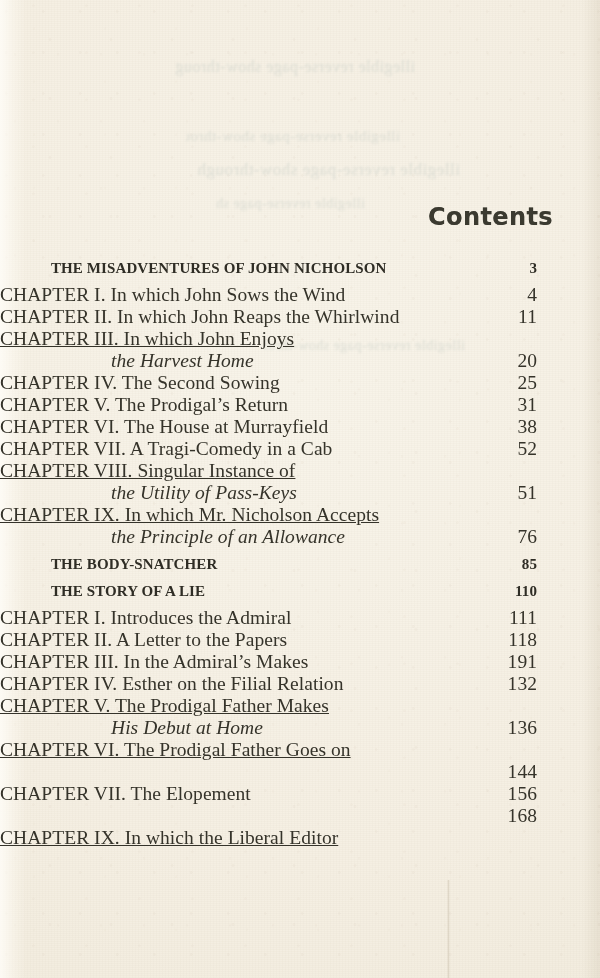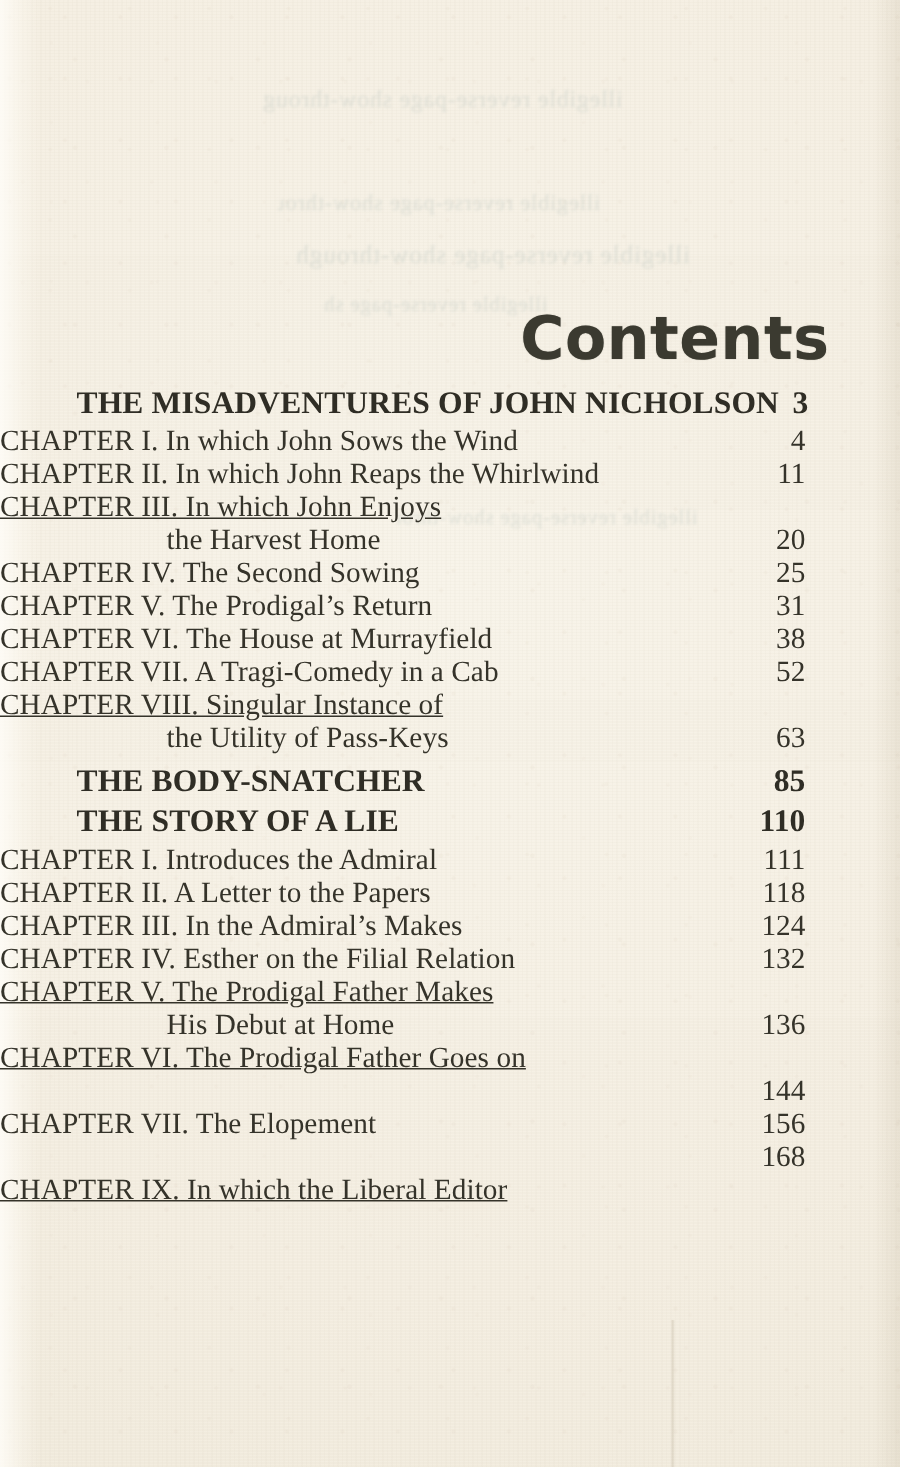--- a/index.html
+++ b/index.html
@@ -83,21 +83,21 @@
     filter: blur(1.1px);
   }
 
   
   .contents-heading {
     position: absolute;
     right: 47px;
     top: 203px;
     font-family: "DejaVu Sans", sans-serif;
     font-weight: 700;
-    font-size: 40px;
+    font-size: 24px;
     letter-spacing: .4px;
     color: #3b3a30;
     text-shadow: 0 0 .6px rgba(59,58,48,.55);
   }
 
   
   .toc {
     position: absolute;
     left: 0;
     top: 252px;
@@ -109,21 +109,21 @@
     box-sizing: border-box;
     padding-right: 63px;
     color: #35332a;
     font-size: 20px;
     line-height: 22px;
     white-space: nowrap;
   }
   .entry.section {
     padding-left: 51px;
     font-weight: 700;
-    font-size: 21px;
+    font-size: 15px;
     letter-spacing: .1px;
     margin-top: 5px;
     margin-bottom: 5px;
     color: #2f2d25;
   }
   .entry.chapter {
     font-size: 19.5px;
     letter-spacing: .05px;
   }
 
@@ -163,20 +163,21 @@
     text-align: right;
     padding-left: 1px;
   }
 
   
   .cont {
     padding-left: 111px; 
   }
   .cont .row .label {
     padding-right: 2px;
+    font-style: italic;
   }
 
   
   .plainline {
     white-space: nowrap;
     text-decoration: underline;
   }
 </style>
 </head>
 <body>
@@ -275,21 +276,33 @@
         </div>
       </div>
       <div class="entry chapter">
         <div>
           <div class="plainline">CHAPTER VIII. Singular Instance of</div>
         </div>
         <div class="cont">
           <div class="row">
             <span class="label">the Utility of Pass-Keys </span>
             <span class="leader"></span>
-            <span class="pageno">63</span>
+            <span class="pageno">51</span>
+          </div>
+        </div>
+      </div>
+      <div class="entry chapter">
+        <div>
+          <div class="plainline">CHAPTER IX. In which Mr. Nicholson Accepts</div>
+        </div>
+        <div class="cont">
+          <div class="row">
+            <span class="label">the Principle of an Allowance</span>
+            <span class="leader"></span>
+            <span class="pageno">76</span>
           </div>
         </div>
       </div>
       <div class="entry section">
         <div>
           <div class="row">
             <span class="label">THE BODY-SNATCHER</span>
             <span class="leader"></span>
             <span class="pageno">85</span>
           </div>
@@ -320,21 +333,21 @@
             <span class="leader"></span>
             <span class="pageno">118</span>
           </div>
         </div>
       </div>
       <div class="entry chapter">
         <div>
           <div class="row">
             <span class="label">CHAPTER III. In the Admiral’s Makes </span>
             <span class="leader"></span>
-            <span class="pageno">124</span>
+            <span class="pageno">191</span>
           </div>
         </div>
       </div>
       <div class="entry chapter">
         <div>
           <div class="row">
             <span class="label">CHAPTER IV. Esther on the Filial Relation </span>
             <span class="leader"></span>
             <span class="pageno">132</span>
           </div>

